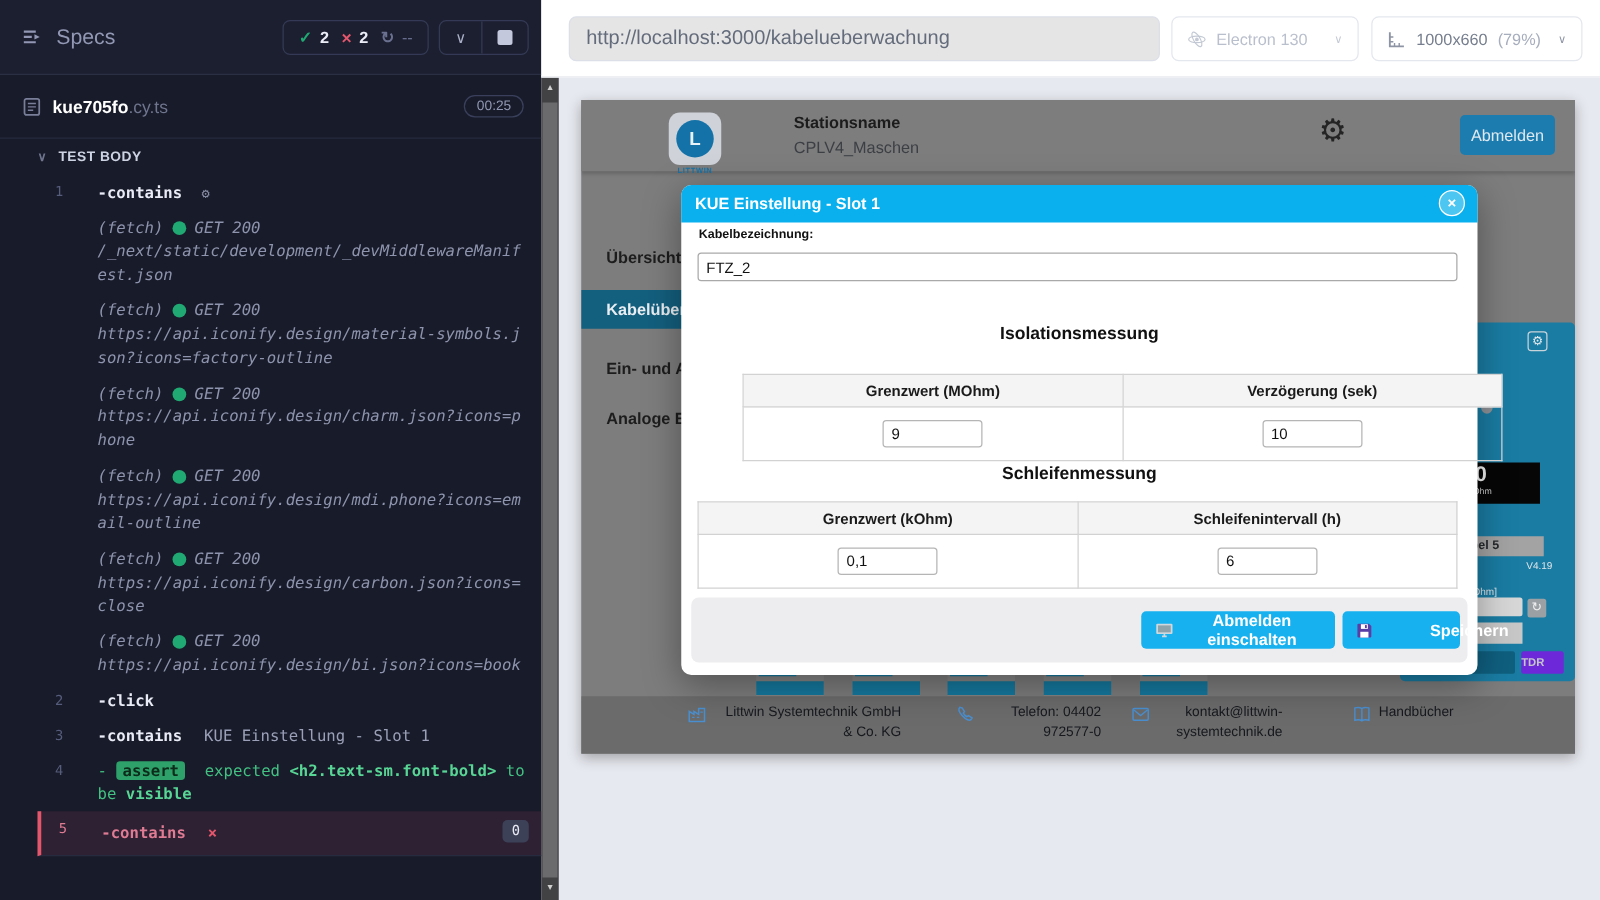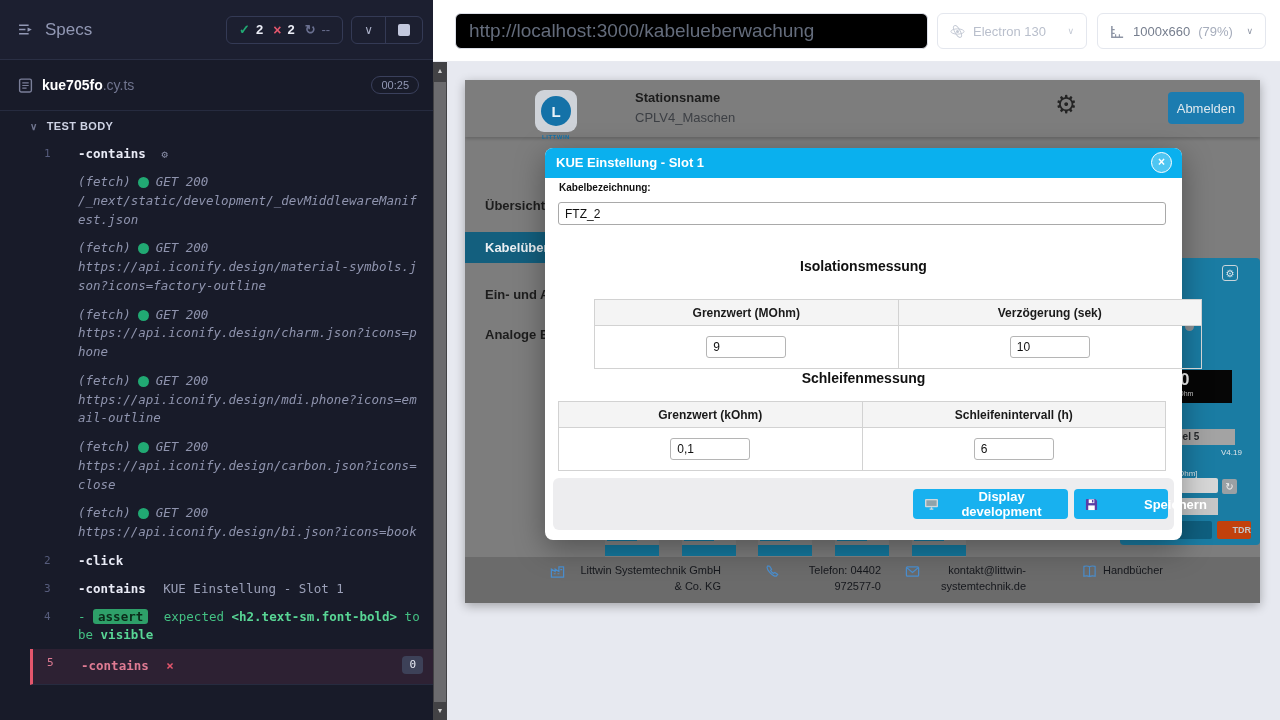--- a/index.html
+++ b/index.html
@@ -52,21 +52,21 @@
   .count-badge { position:absolute; right:10px; top:7px; background:#3d4158; color:#e8eaf3; border-radius:4px; font-size:11px; padding:1px 7px; font-style:normal; }
 
   
   .scroll-col { position:absolute; left:433px; top:62px; width:14px; height:658px; background:#424245; }
   .scroll-up, .scroll-down { position:absolute; left:0; width:14px; height:14px; color:#cfcfcf; font-size:7px; text-align:center; line-height:14px; }
   .scroll-up { top:2px; } .scroll-down { bottom:2px; }
   .scroll-thumb { position:absolute; left:1px; top:20px; width:12px; height:620px; background:#6b6b6e; }
 
   
   .topbar { position:absolute; left:433px; top:0; width:847px; height:62px; background:#fff; border-bottom:1px solid #e8eaf0; }
-  .url-box { position:absolute; left:22px; top:13px; width:473px; height:36px; border:1px solid #dcdfe8; border-radius:6px; font-size:19px; color:#646c7c; line-height:34px; padding-left:13px; background:#000000; }
+  .url-box { position:absolute; left:22px; top:13px; width:473px; height:36px; border:1px solid #dcdfe8; border-radius:6px; font-size:16px; color:#646c7c; line-height:34px; padding-left:13px; background:#e5e5e5; }
   .sel-box { position:absolute; top:13px; height:36px; border:1px solid #e4e7ee; border-radius:6px; display:flex; align-items:center; gap:8px; padding:0 12px; background:#fff; }
   .browser-box { left:504px; width:150px; color:#b9bfcc; font-size:13px; }
   .viewport-box { left:664px; width:169px; font-size:13px; }
   .vp-dim { color:#767e8e; } .vp-zoom { color:#a6adbc; }
   .sel-chev { font-size:9px; color:#c3c9d4; margin-left:auto; }
   .icon-dim { color:#c3c9d4; display:inline-flex; }
   .icon-vp { color:#8d94a4; display:inline-flex; }
 
   
   .aut { position:absolute; left:465px; top:80px; width:795px; height:523px; background:#7d7d7d; box-shadow:0 3px 10px rgba(0,0,0,.3); overflow:hidden; }
@@ -91,21 +91,21 @@
   .sc-lcd { position:absolute; left:8px; top:112px; width:104px; height:33px; background:#060606; color:#f2f2f2; text-align:center; }
   .sc-lcd-val { font-size:17px; font-weight:700; line-height:20px; }
   .sc-lcd-sub { font-size:7px; color:#cfcfcf; }
   .sc-label { position:absolute; left:8px; top:171px; width:107px; height:16px; background:#a3a3a3; color:#26292c; font-size:10px; font-weight:700; text-align:center; line-height:16px; }
   .sc-version { position:absolute; left:101px; top:190px; font-size:8px; color:#dfe5e9; }
   .sc-field { position:absolute; left:30px; top:211px; font-size:8px; color:#dde3e7; }
   .sc-input { position:absolute; left:8px; top:220px; width:90px; height:15px; background:#d7d7d7; border-radius:2px; }
   .sc-refresh { position:absolute; left:102px; top:221px; width:15px; height:15px; background:#9aa0a4; border-radius:2px; color:#f0f0f0; font-size:10px; text-align:center; line-height:15px; }
   .sc-value { position:absolute; left:8px; top:240px; width:90px; height:17px; background:#c7c7c7; color:#33373a; font-size:10px; line-height:17px; padding-left:6px; }
   .sc-btn-teal { position:absolute; left:20px; top:263px; width:72px; height:18px; background:#0f5f7f; border-radius:2px; color:#d9e4ea; font-size:9px; }
-  .sc-btn-tdr { position:absolute; left:97px; top:263px; width:34px; height:18px; background:#c2410c; border-radius:2px; color:#c3c6c9; font-size:9px; font-weight:700; text-align:right; line-height:18px; }
+  .sc-btn-tdr { position:absolute; left:97px; top:263px; width:34px; height:18px; background:#6d28d9; border-radius:2px; color:#c3c6c9; font-size:9px; font-weight:700; text-align:left; line-height:18px; }
 
   
   .frag { position:absolute; top:450px; width:54px; height:27px; background:#868686; }
   .frag .fbtn { position:absolute; left:2px; top:1px; width:30px; height:10px; background:#15799f; }
   .frag .fbar { position:absolute; left:0px; top:15px; width:54px; height:11px; background:#15799f; }
 
   .aut-footer { position:absolute; left:0; top:477px; width:795px; height:46px; background:#6b6b6b; }
   .ft-item { position:absolute; top:6px; display:flex; gap:6px;text-align:right; }
   .ft-icon { color:#4a8fd0; flex:0 0 auto; margin-top:1px; }
   .ft-text { font-size:11px; color:#16181d; line-height:1.45; max-width:150px; }
@@ -430,21 +430,21 @@
 
   <div class="modal-footer">
     <button class="m-btn btn-display">
       <span style="display:inline-flex;">
         <svg width="15" height="13" viewBox="0 0 16 14">
             <rect x="1" y="1" width="14" height="9" rx="1" fill="#cfd8dd"></rect>
             <rect x="2.5" y="2.5" width="11" height="6" fill="#8fa3ab"></rect>
             <path d="M6 12h4M8 10v2" stroke="#cfd8dd" stroke-width="1.4"></path>
           </svg>
       </span>
-      <span>Display development</span>
+      <span>Abmelden einschalten</span>
     </button>
     <button class="m-btn btn-save">
       <span style="display:inline-flex;">
         <svg width="13" height="13" viewBox="0 0 14 14">
             <path d="M1 2a1 1 0 011-1h9l2 2v9a1 1 0 01-1 1H2a1 1 0 01-1-1z" fill="#5a3ea6"></path>
             <rect x="4" y="1.5" width="6" height="4" fill="#fff"></rect>
             <rect x="7.5" y="2.2" width="1.6" height="2.6" fill="#5a3ea6"></rect>
             <rect x="3.5" y="8" width="7" height="5" fill="#fff"></rect>
           </svg>
       </span>

